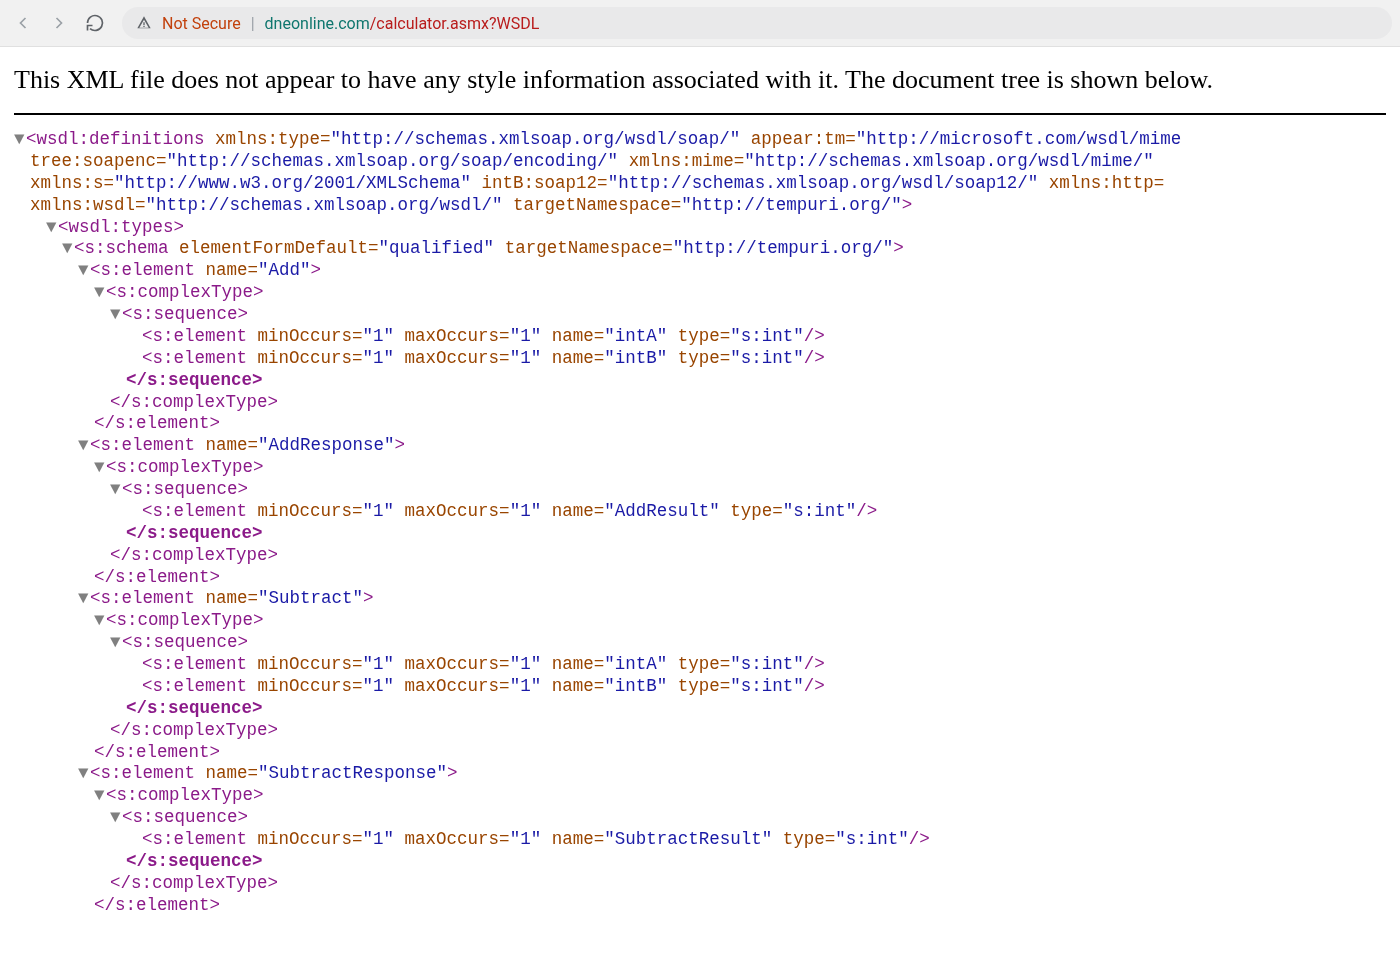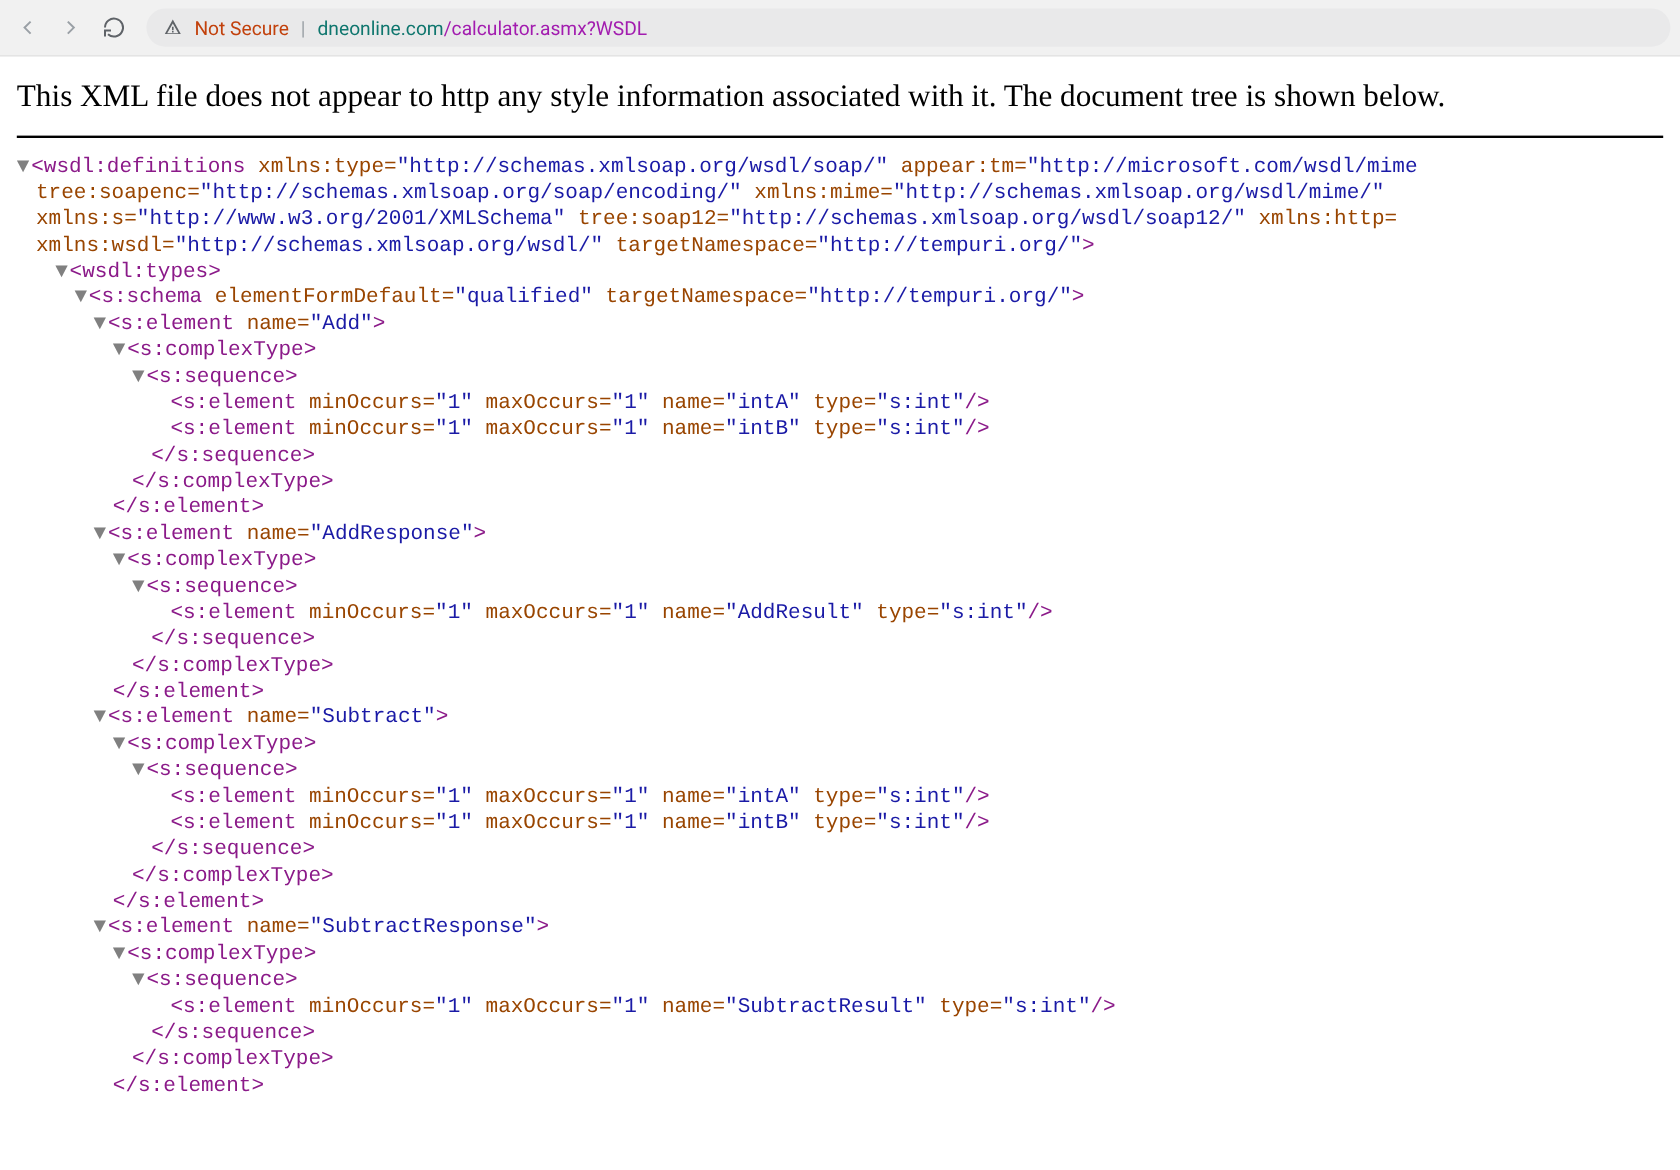--- a/index.html
+++ b/index.html
@@ -42,21 +42,21 @@
     font-size: 16px;
     color: #202124;
     margin-left: 6px;
     gap: 10px;
   }
   .warn-ico { color: #5f6368; display:flex; align-items:center; }
   .warn-ico svg { width:16px; height:16px; }
   .sec-text { color: #c2410c; }
   .divider { color: #9aa0a6; }
   .url-host { color: #0f766e; margin-top: 35px; }
-  .url-path { color: #a21caf; }
+  .url-path { color: #b91c1c; }
 
   .notice {
     font-family: Georgia, "Times New Roman", serif;
     font-size: 26px;
     color: #000;
     margin: 18px 14px 10px 14px;
     border-bottom: 2px solid #000;
     padding-bottom: 18px;
     white-space: nowrap;
   }
@@ -78,21 +78,21 @@
   .attr  { color: #994500; }   
   .val   { color: #1a1aa6; }   
   .punct { color: #8b1a89; text-align: right; }
 
   .i1 { padding-left: 16px; }
   .i2 { padding-left: 32px; }
   .i3 { padding-left: 48px; }
   .i4 { padding-left: 64px; }
   .i5 { padding-left: 80px; }
   .i6 { padding-left: 96px; }
-  .i7 { padding-left: 112px; }
+  .i7 { padding-left: 112px; font-weight: bold; }
   .i8 { padding-left: 128px; }
 </style>
 </head>
 <body>
 
 <div class="toolbar">
   <div class="nav-btn disabled">
     <svg viewBox="0 0 24 24" fill="none" stroke="currentColor" stroke-width="2">
         <path d="M15 6l-6 6 6 6"></path>
       </svg>
@@ -113,36 +113,36 @@
       <svg viewBox="0 0 24 24" fill="currentColor">
           <path d="M12 2L2 20h20L12 2zm0 5l7 12H5l7-12zm-1 4v4h2v-4h-2zm0 5v2h2v-2h-2z"></path>
         </svg>
     </span>
     <span class="sec-text">Not Secure</span>
     <span class="divider">|</span>
     <span><span class="url-host">dneonline.com</span><span class="url-path">/calculator.asmx?WSDL</span></span>
   </div>
 </div>
 
-<div class="notice">This XML file does not appear to http any style information associated with it. The document tree is shown below.</div>
+<div class="notice">This XML file does not appear to have any style information associated with it. The document tree is shown below.</div>
 
 <div class="xml">
 
   <span class="line">
     <span class="toggle">▼</span><span class="punct">&lt;wsdl:definitions</span>
     <span class="attr">xmlns:type=</span><span class="val">"http://schemas.xmlsoap.org/wsdl/soap/"</span>
     <span class="attr">appear:tm=</span><span class="val">"http://microsoft.com/wsdl/mime</span>
   </span>
   <span class="line i1">
     <span class="attr">tree:soapenc=</span><span class="val">"http://schemas.xmlsoap.org/soap/encoding/"</span>
     <span class="attr">xmlns:mime=</span><span class="val">"http://schemas.xmlsoap.org/wsdl/mime/"</span>
   </span>
   <span class="line i1">
     <span class="attr">xmlns:s=</span><span class="val">"http://www.w3.org/2001/XMLSchema"</span>
-    <span class="attr">tree:soap12=</span><span class="val">"http://schemas.xmlsoap.org/wsdl/soap12/"</span>
+    <span class="attr">intB:soap12=</span><span class="val">"http://schemas.xmlsoap.org/wsdl/soap12/"</span>
     <span class="attr">xmlns:http=</span>
   </span>
   <span class="line i1">
     <span class="attr">xmlns:wsdl=</span><span class="val">"http://schemas.xmlsoap.org/wsdl/"</span>
     <span class="attr">targetNamespace=</span><span class="val">"http://tempuri.org/"</span><span class="punct">&gt;</span>
   </span>
 
   <span class="line i2">
     <span class="toggle">▼</span><span class="punct">&lt;wsdl:types&gt;</span>
   </span>

